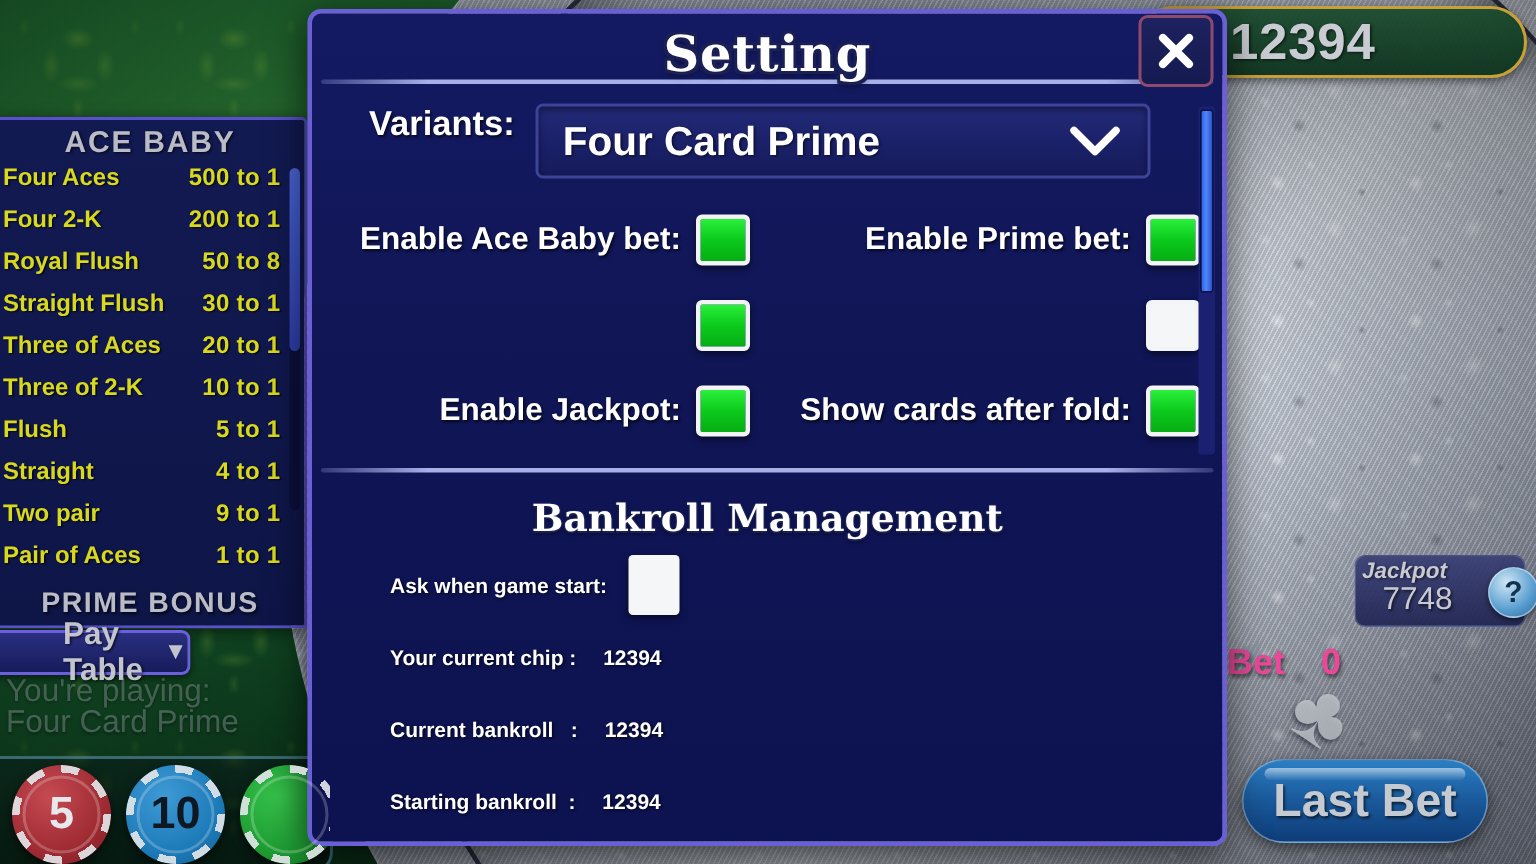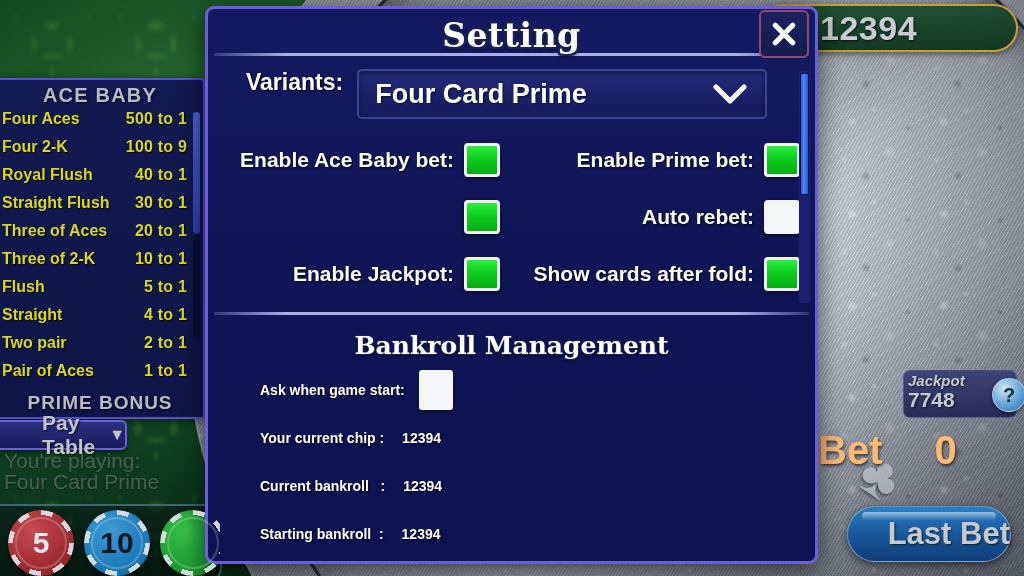--- a/index.html
+++ b/index.html
@@ -323,37 +323,37 @@
   .chip-10 { background: radial-gradient(circle at 38% 32%, #3f9ad4, #1c7ab8 62%, #14608f 100%); color: #0d1822; }
   .chip-green { background: radial-gradient(circle at 38% 32%, #36c24a, #1d9b32 62%, #147526 100%); color: #0d1822; }
 
   
   .bet-readout {
     position: absolute;
     left: 818px;
     top: 428px;
     display: flex;
     align-items: baseline;
-    gap: 52px;
-    font-size: 40px;
-    font-weight: bold;
-    color: #fdba74;
+    gap: 24px;
+    font-size: 24px;
+    font-weight: bold;
+    color: #ec4899;
     text-shadow: 1px 2px 3px rgba(0,0,0,0.6);
     white-space: nowrap;
   }
   .last-bet-btn {
     position: absolute;
-    left: 847px;
+    left: 828px;
     top: 506px;
     width: 164px;
     height: 56px;
     border-radius: 28px;
     background: linear-gradient(180deg, #2b7fc4 0%, #1a5a9c 48%, #0e3c78 100%);
     border: 1px solid rgba(170,205,235,0.55);
-    display: flex; align-items: center; justify-content: flex-end;
+    display: flex; align-items: center; justify-content: center;
     box-shadow: 0 3px 9px rgba(0,0,0,0.55);
   }
   .last-bet-btn::before {
     content: "";
     position: absolute;
     left: 14px; right: 14px; top: 5px;
     height: 8px;
     border-radius: 8px;
     background: linear-gradient(180deg, rgba(255,255,255,0.55), rgba(255,255,255,0.04));
   }
@@ -380,23 +380,23 @@
     font-size: 15px;
     font-weight: bold;
     color: #c7cad1;
     text-align: left;
     width: 74px;
     text-shadow: 1px 1px 2px rgba(0,0,0,0.6);
     font-style: italic;
   }
   .jackpot .jp-value {
     font-size: 21px;
-    font-weight: bold;
+    font-weight: normal;
     color: #c7cad1;
-    text-align: left;
+    text-align: center;
     width: 74px;
     line-height: 1.05;
     text-shadow: 1px 1px 2px rgba(0,0,0,0.6);
   }
   .help-btn {
     position: absolute;
     right: -10px;
     top: 7px;
     width: 34px; height: 34px;
     border-radius: 50%;
@@ -607,25 +607,25 @@
     <div class="pt-rows" id="pt-rows">
       <div class="pt-scroll-track">
         <div class="pt-scroll-thumb"></div>
       </div>
     <div class="pt-row">
           <span>Four Aces</span>
           <span class="pay">500 to 1</span>
         </div>
         <div class="pt-row">
           <span>Four 2-K</span>
-          <span class="pay">100 to 9</span>
+          <span class="pay">200 to 1</span>
         </div>
         <div class="pt-row">
           <span>Royal Flush</span>
-          <span class="pay">40 to 1</span>
+          <span class="pay">50 to 8</span>
         </div>
         <div class="pt-row">
           <span>Straight Flush</span>
           <span class="pay">30 to 1</span>
         </div>
         <div class="pt-row">
           <span>Three of Aces</span>
           <span class="pay">20 to 1</span>
         </div>
         <div class="pt-row">
@@ -635,21 +635,21 @@
         <div class="pt-row">
           <span>Flush</span>
           <span class="pay">5 to 1</span>
         </div>
         <div class="pt-row">
           <span>Straight</span>
           <span class="pay">4 to 1</span>
         </div>
         <div class="pt-row">
           <span>Two pair</span>
-          <span class="pay">2 to 1</span>
+          <span class="pay">9 to 1</span>
         </div>
         <div class="pt-row">
           <span>Pair of Aces</span>
           <span class="pay">1 to 1</span>
         </div>
       </div>
     <div class="pt-footer-header">PRIME BONUS</div>
   </div>
 
   <div class="paytable-btn">
@@ -724,21 +724,20 @@
           <span class="checkbox on"></span>
         </div>
         <div class="cb-cell">
           <span class="cb-label">Enable Prime bet:</span>
           <span class="checkbox on"></span>
         </div>
         <div class="cb-cell">
           <span class="checkbox on"></span>
         </div>
         <div class="cb-cell">
-          <span class="cb-label">Auto rebet:</span>
           <span class="checkbox off"></span>
         </div>
         <div class="cb-cell">
           <span class="cb-label">Enable Jackpot:</span>
           <span class="checkbox on"></span>
         </div>
         <div class="cb-cell">
           <span class="cb-label">Show cards after fold:</span>
           <span class="checkbox on"></span>
         </div>

